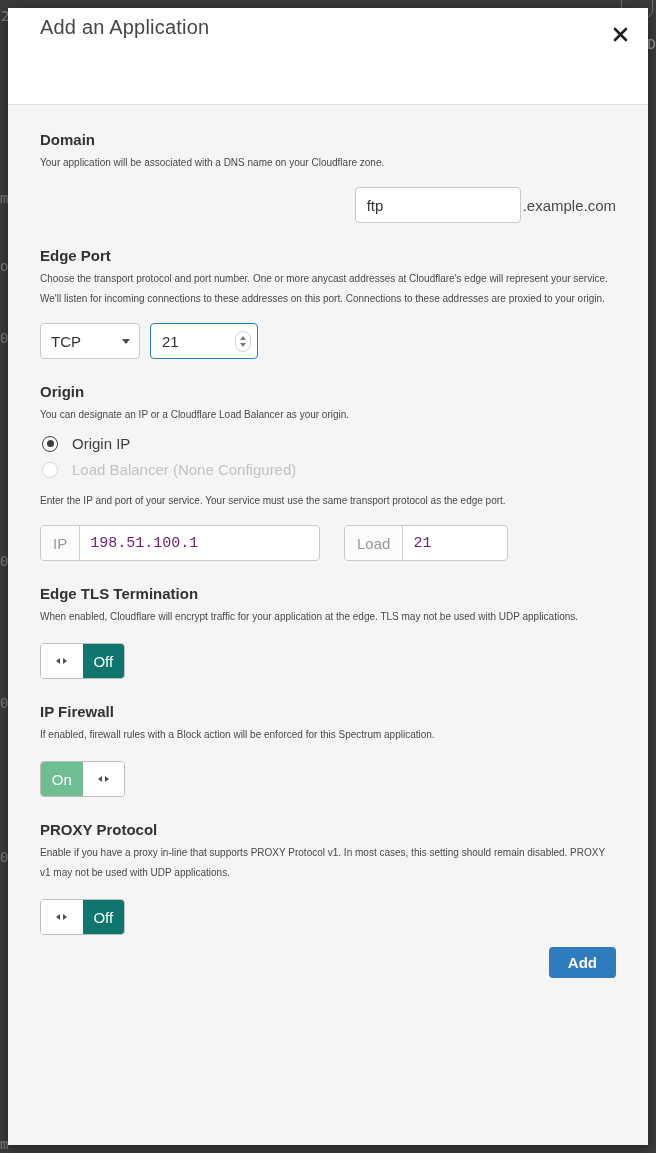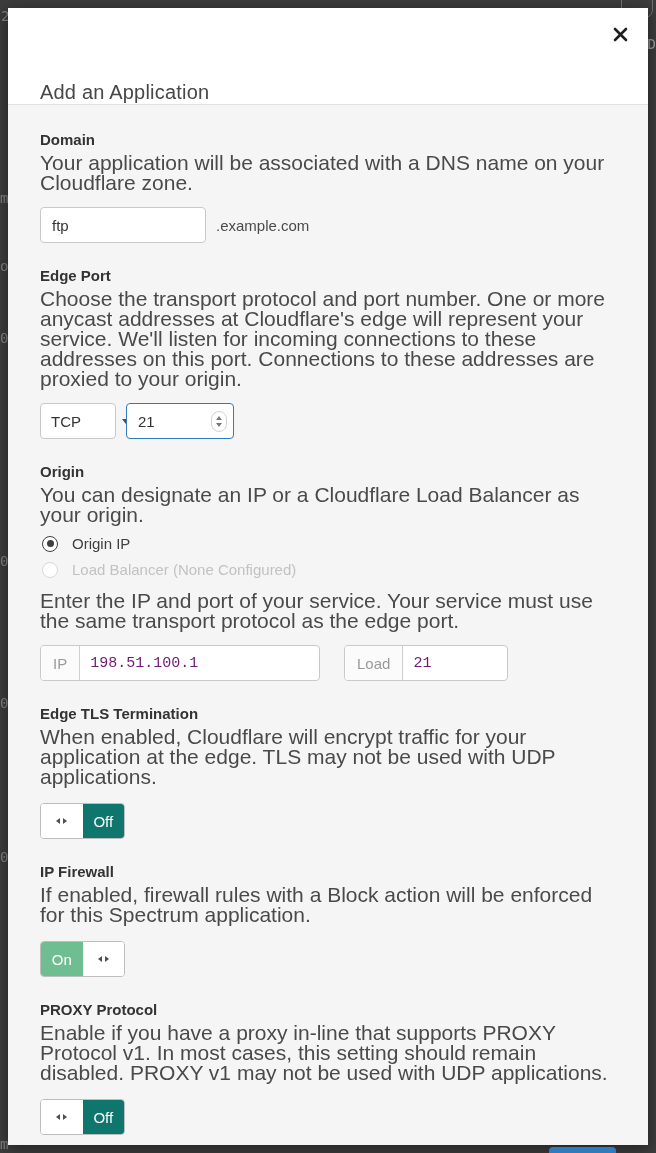--- a/index.html
+++ b/index.html
@@ -41,21 +41,21 @@
     background: #f5f5f6;
     box-shadow: 0 3px 14px rgba(0,0,0,.45);
     z-index: 1;
     box-sizing: border-box;
   }
 
   .modal-header {
     background: #ffffff;
     height: 97px;
     border-bottom: 1px solid #e2e2e2;
-    display: flex; align-items: flex-end;
+    display: flex; align-items: flex-start;
     padding: 0 32px;
     position: relative;
     box-sizing: border-box;
   }
   .modal-title {
     font-size: 20px; font-weight: 400; color: #474747;
     letter-spacing: .2px;
     margin-top: 8px;
   }
   .close-btn {
@@ -67,37 +67,37 @@
   }
 
   .modal-body { padding: 0 32px; }
 
   .section-heading {
     font-size: 15px; font-weight: 700; color: #333333;
     margin: 24px 0 5px;
   }
   .section-heading.first { margin-top: 26px; }
   .section-desc {
-    font-size: 21px; color: #4a4a4a; line-height: 20px;
+    font-size: 10px; color: #4a4a4a; line-height: 20px;
     margin: 0; max-width: 578px;
   }
 
-  .domain-row { display: flex; align-items: center; gap: 10px; margin-top: 14px; }
+  .domain-row { display: flex; align-items: center; gap: 2px; margin-top: 14px; justify-content: flex-end; }
   .text-input {
     height: 36px; box-sizing: border-box;
     border: 1px solid #c9c9c9; border-radius: 4px;
     background: #fff; font-size: 15px; color: #333;
     padding: 0 11px; font-family: inherit; outline: none;
   }
   .domain-input { width: 166px; }
   .domain-suffix { font-size: 15px; color: #4a4a4a; }
 
   .proto-row { display: flex; gap: 10px; margin-top: 14px; }
   .select-box {
-    width: 76px; height: 36px; box-sizing: border-box;
+    width: 100px; height: 36px; box-sizing: border-box;
     border: 1px solid #c9c9c9; border-radius: 4px; background: #fff;
     display: flex; align-items: center; justify-content: space-between;
     padding: 1px 10px; font-size: 15px; color: #333; cursor: pointer; gap: 41px;
   }
   .chevron-down {
     width: 0; height: 0;
     border-left: 4.5px solid transparent;
     border-right: 4.5px solid transparent;
     border-top: 5px solid #4a4a4a;
   }

